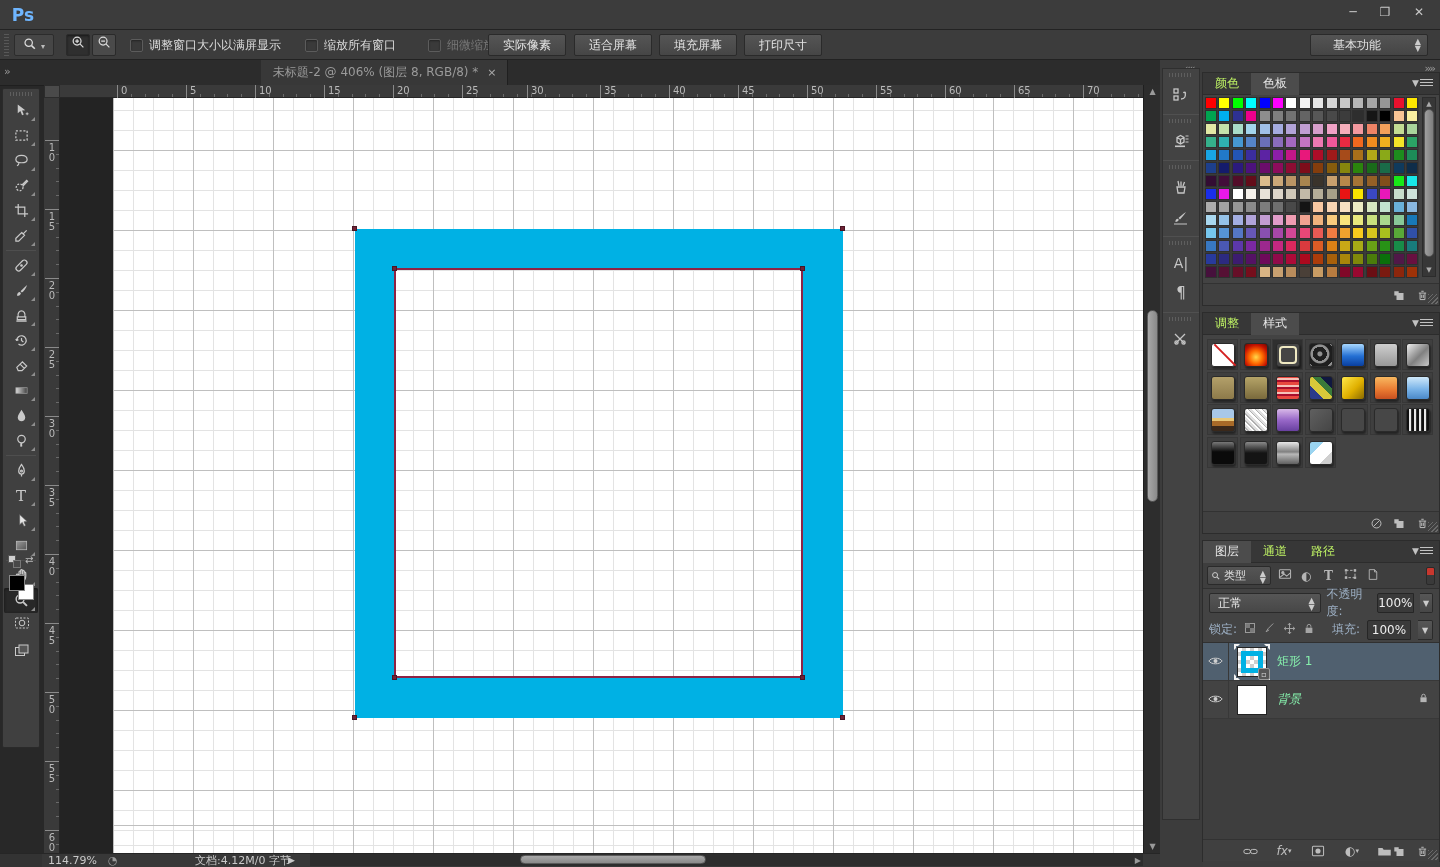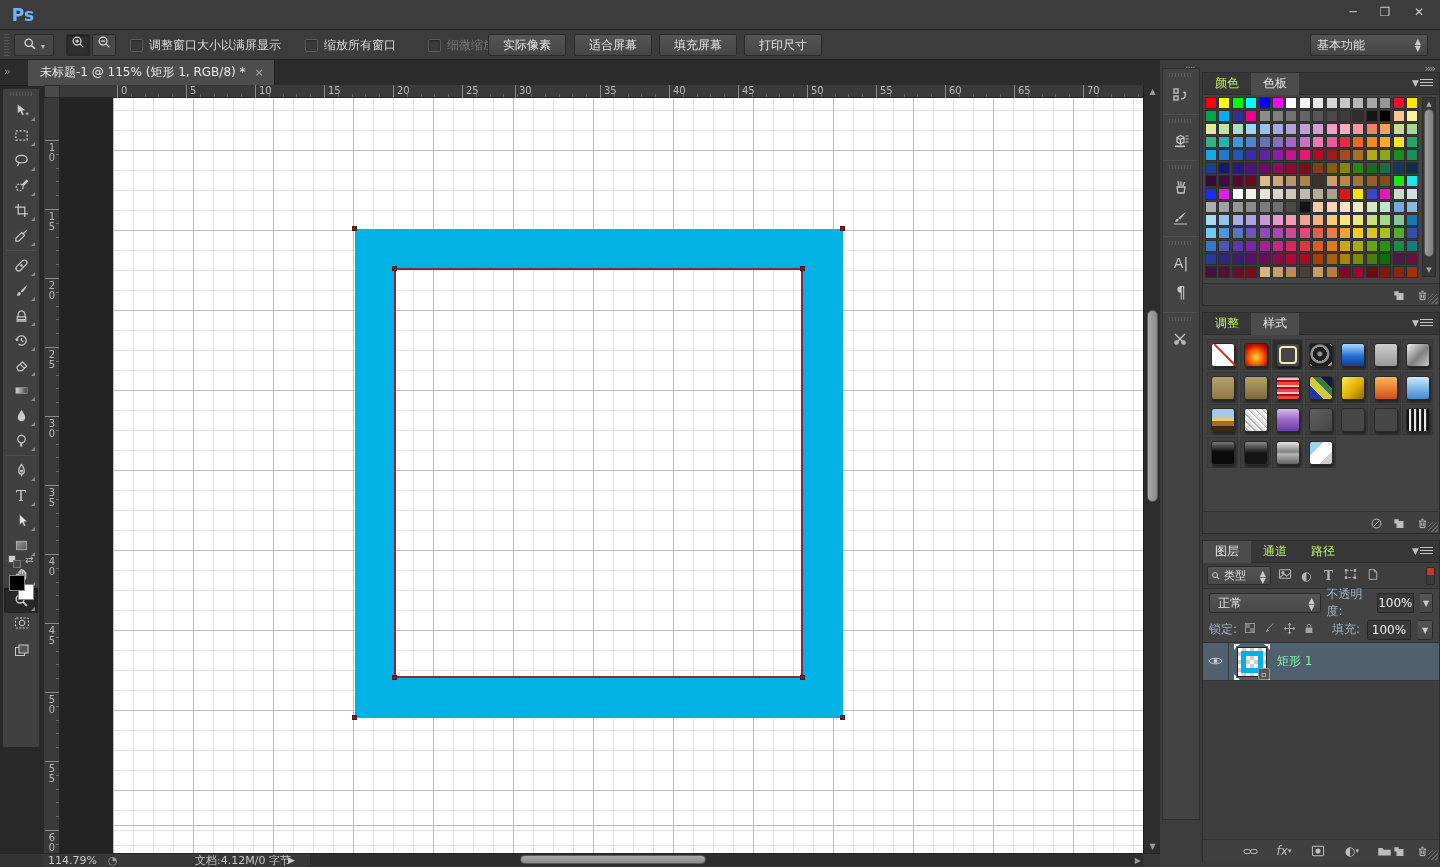--- a/index.html
+++ b/index.html
@@ -18,21 +18,21 @@
   
   #optionsbar { position:absolute; left:0; top:30px; width:1440px; height:30px; background:#3c3c3c; border-bottom:1px solid #222; }
   .grip { width:5px; height:22px; background-image:repeating-linear-gradient(to bottom,#585858 0 1px,transparent 1px 3px); }
   #tool-badge { position:absolute; left:14px; top:4px; width:40px; height:22px; border:1px solid #2c2c2c; background:#464646; border-radius:2px; color:#ddd; text-align:center; line-height:20px; }
   .zoombtn { position:absolute; top:4px; width:24px; height:22px; border:1px solid #2a2a2a; background:#4a4a4a; border-radius:2px; text-align:center; line-height:20px; color:#ddd; }
   .zoombtn.pressed { background:#2f2f2f; box-shadow:inset 0 1px 2px #1a1a1a; }
   .opt-check { position:absolute; top:7px; height:16px; display:flex; align-items:center; gap:6px; color:#dcdcdc; }
   .opt-check .box { width:13px; height:13px; background:#3a3a3a; border:1px solid #5c5c5c; border-radius:2px; box-shadow:inset 0 1px 2px #242424; }
   .opt-check.disabled { color:#787878; }
   .opt-btn { position:absolute; top:4px; height:22px; padding:0 14px; line-height:20px; background:linear-gradient(#555,#464646); border:1px solid #2a2a2a; border-radius:2px; color:#e4e4e4; }
-  #workspace { position:absolute; right:12px; top:4px; width:118px; height:22px; background:linear-gradient(#545454,#454545); border:1px solid #2a2a2a; border-radius:2px; line-height:20px; padding-left:6px; color:#e2e2e2; }
+  #workspace { position:absolute; right:12px; top:4px; width:118px; height:22px; background:linear-gradient(#545454,#454545); border:1px solid #2a2a2a; border-radius:2px; line-height:20px; padding-left:22px; color:#e2e2e2; }
   .updown { position:absolute; right:6px; top:3px; font-size:8px; line-height:7px; color:#ccc; text-align:center; }
 
   
   #tabbar { position:absolute; left:0; top:60px; width:1160px; height:26px; background:#2c2c2c; border-bottom:1px solid #1f1f1f; }
   #tabbar-chevron { position:absolute; left:4px; top:5px; color:#9a9a9a; font-size:11px; }
   .doctab { position:absolute; top:0; height:26px; line-height:25px; padding:0 10px 0 12px; font-size:12px; border-right:1px solid #1f1f1f; white-space:nowrap; }
   .doctab.active { background:#4d4d4d; color:#e8e8e8; }
   .doctab.inactive { background:#383838; color:#9a9a9a; }
   .tab-close { display:inline-block; margin-left:9px; font-size:11px; color:#aaa; }
 
@@ -194,21 +194,21 @@
       <span>细微缩放</span>
     </div>
     <div class="opt-btn" style="left: 488px;">实际像素</div>
     <div class="opt-btn" style="left: 574px;">适合屏幕</div>
     <div class="opt-btn" style="left: 659px;">填充屏幕</div>
     <div class="opt-btn" style="left: 744px;">打印尺寸</div>
   </div>
 
 <div id="tabbar">
   <div id="tabbar-chevron">»</div>
-<div class="doctab active" style="left: 28px;"><span>未标题-1 @ 115% (矩形 1, RGB/8) *</span><span class="tab-close">×</span></div>
+    <div class="doctab inactive" style="left: 260.8px;"><span>未标题-2 @ 406% (图层 8, RGB/8) *</span><span class="tab-close">×</span></div>
   </div>
 
 <div id="toolbar">
   <div class="grip-h"></div>
   <div id="tool-list">
       <div class="tool">
         <svg width="15" height="15" viewBox="0 0 16 16">
           <path d="M4 1.5 L4 11 L6.8 8.6 L8.6 13 L10.4 12.2 L8.6 8 L12 7.6 Z" fill="#c9c9c9" stroke="none"></path>
           <path d="M12.5 11.5h3M14 10v3" stroke-width="1"></path>
         </svg>
@@ -372,21 +372,21 @@
 </div>
 
 <div id="ruler-corner"></div>
 <div id="hruler">
     <div class="hrul-num" style="left: 57px;">0</div>
     <div class="hrul-num" style="left: 126px;">5</div>
     <div class="hrul-num" style="left: 195px;">10</div>
     <div class="hrul-num" style="left: 264px;">15</div>
     <div class="hrul-num" style="left: 333px;">20</div>
     <div class="hrul-num" style="left: 402px;">25</div>
-    <div class="hrul-num" style="left: 455px; text-align: center;">30</div>
+    <div class="hrul-num" style="left: 467px; text-align: center;">30</div>
     <div class="hrul-num" style="left: 540px;">35</div>
     <div class="hrul-num" style="left: 609px;">40</div>
     <div class="hrul-num" style="left: 678px;">45</div>
     <div class="hrul-num" style="left: 747px;">50</div>
     <div class="hrul-num" style="left: 816px;">55</div>
     <div class="hrul-num" style="left: 885px;">60</div>
     <div class="hrul-num" style="left: 954px; text-align: center;">65</div>
     <div class="hrul-num" style="left: 1023px;">70</div>
   </div>
 <div id="vruler">
@@ -940,20 +940,34 @@
           <div class="thumb checker">
             <div class="frame"></div>
             <div class="bracket" style="left: -4px; top: -4px; border-width: 2px; border-style: solid; border-color: rgb(242, 242, 242) transparent transparent rgb(242, 242, 242);"></div>
             <div class="bracket" style="right: -4px; top: -4px; border-width: 2px; border-style: solid; border-color: rgb(242, 242, 242) rgb(242, 242, 242) transparent transparent;"></div>
             <div class="bracket" style="left: -4px; bottom: -4px; border-width: 2px; border-style: solid; border-color: transparent transparent rgb(242, 242, 242) rgb(242, 242, 242);"></div>
             <div class="bracket" style="right: -4px; bottom: -4px; border-width: 2px; border-style: solid; border-color: transparent rgb(242, 242, 242) rgb(242, 242, 242) transparent;"></div>
             <div class="badge">▫</div>
           </div>
           <span class="layer-name">矩形 1</span>
         </div>
+        <div class="layer-row">
+          <div class="eye-well">
+            <span><svg width="15" height="10" viewBox="0 0 18 12">
+                <path d="M1 6 C4 1.5 14 1.5 17 6 C14 10.5 4 10.5 1 6 Z" fill="none" stroke="#cfcfcf" stroke-width="1.2"></path>
+                <circle cx="9" cy="6" r="2.4" fill="#cfcfcf"></circle>
+              </svg></span>
+          </div>
+          <div class="thumb"></div>
+          <span class="layer-name italic">背景</span>
+          <span class="layer-lock"><svg width="11" height="12" viewBox="0 0 16 16">
+              <rect x="3.5" y="7" width="9" height="7" fill="#b5b5b5"></rect>
+              <path d="M5.5 7 V5 a2.5 2.5 0 0 1 5 0 V7" fill="none" stroke="#b5b5b5" stroke-width="1.4"></path>
+            </svg></span>
+        </div>
       </div>
     <div id="layers-empty"></div>
 
     <div class="panel-foot" style="position:absolute;left:0;right:0;bottom:0;">
       <div class="foot-ic" style="left:38px;">
         <svg width="15" height="11" viewBox="0 0 18 12">
             <rect x="1" y="3.5" width="8" height="5" rx="2.5"></rect>
             <rect x="9" y="3.5" width="8" height="5" rx="2.5"></rect>
           </svg>
       </div>

